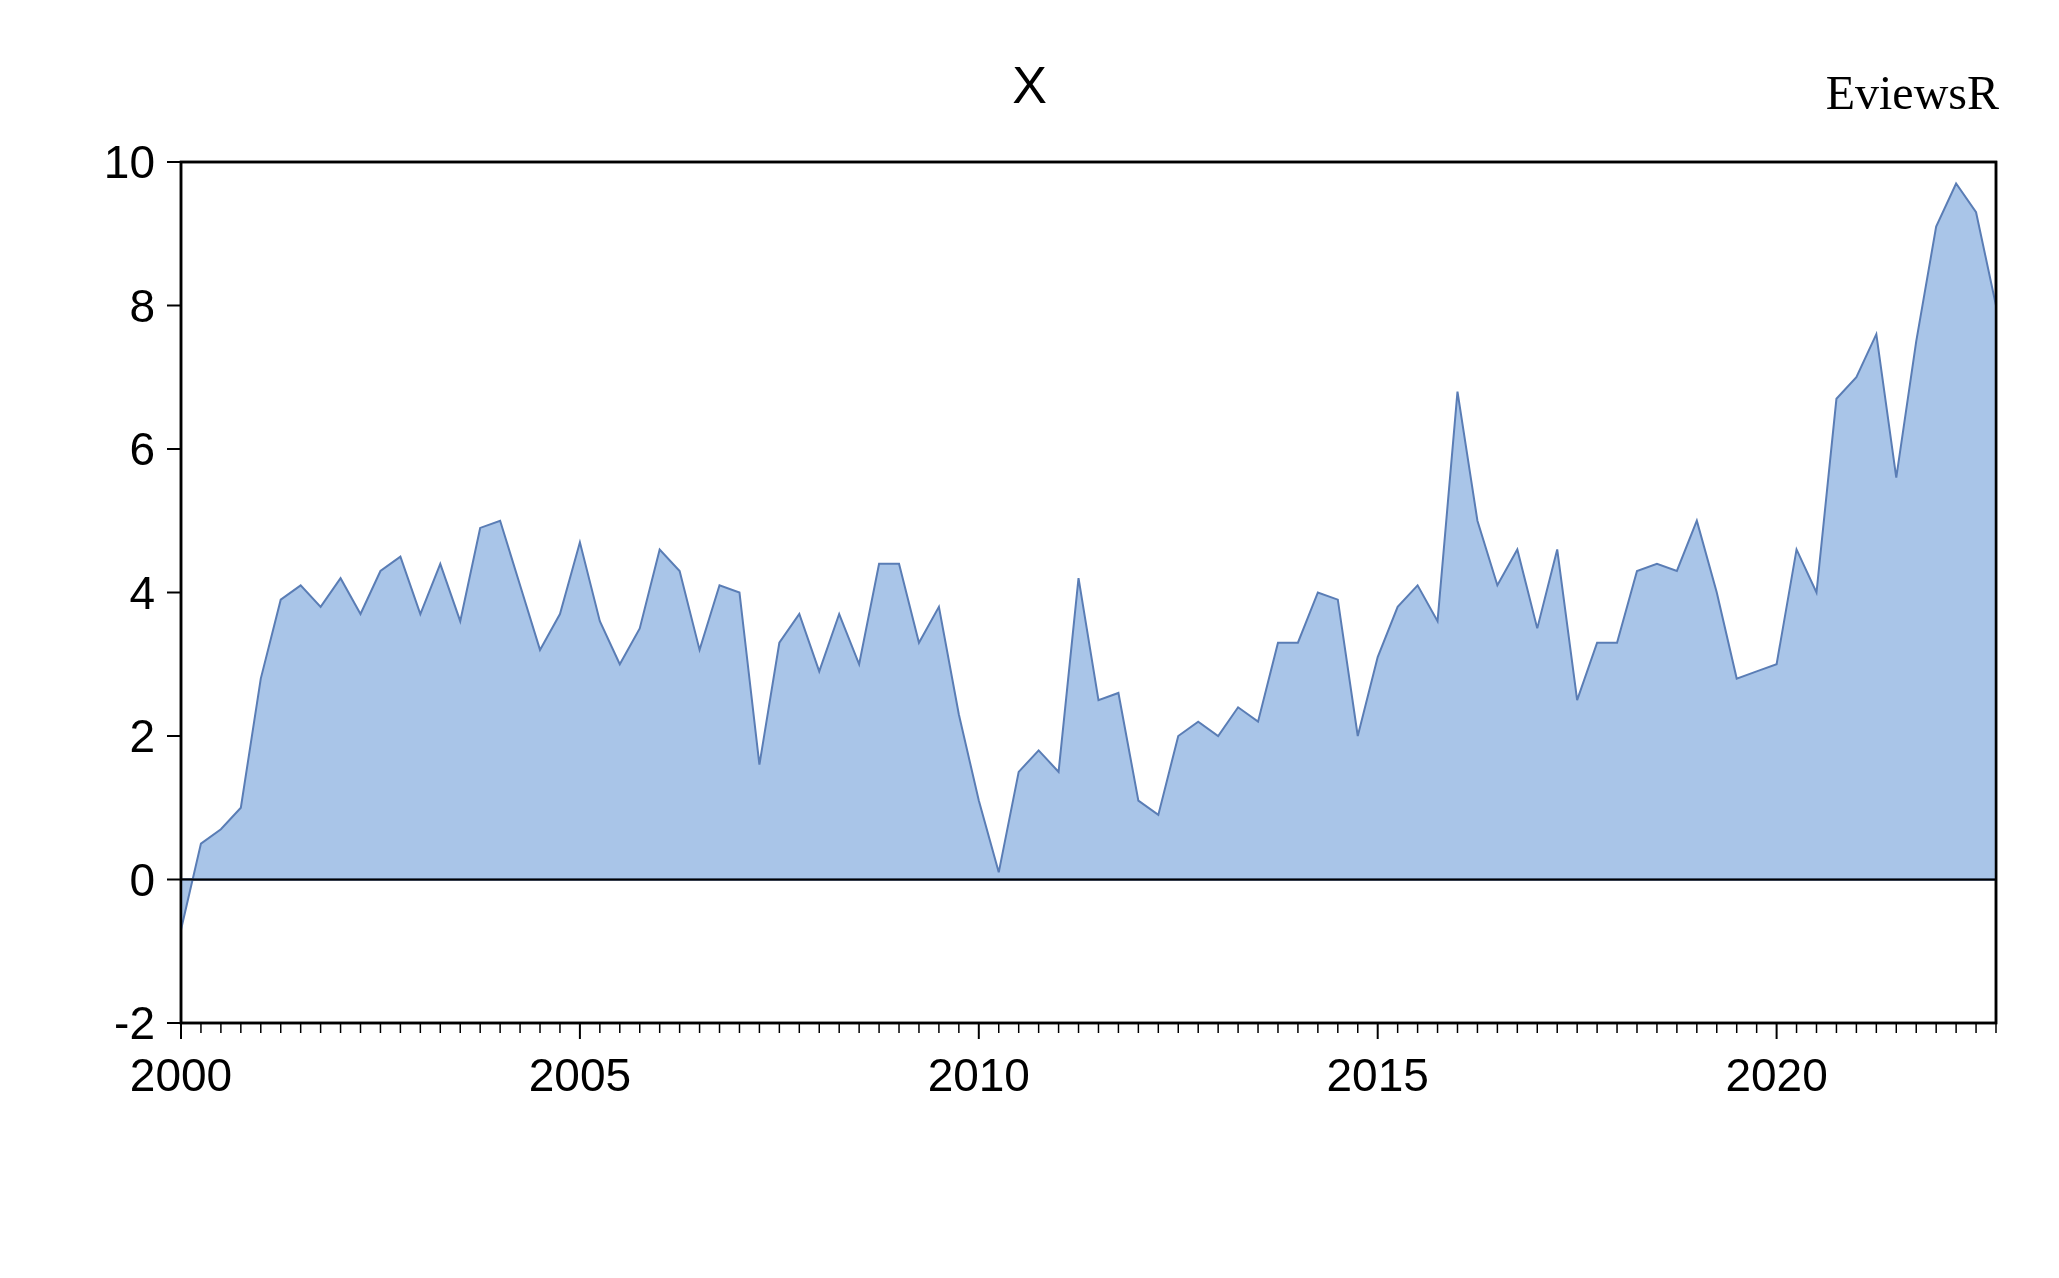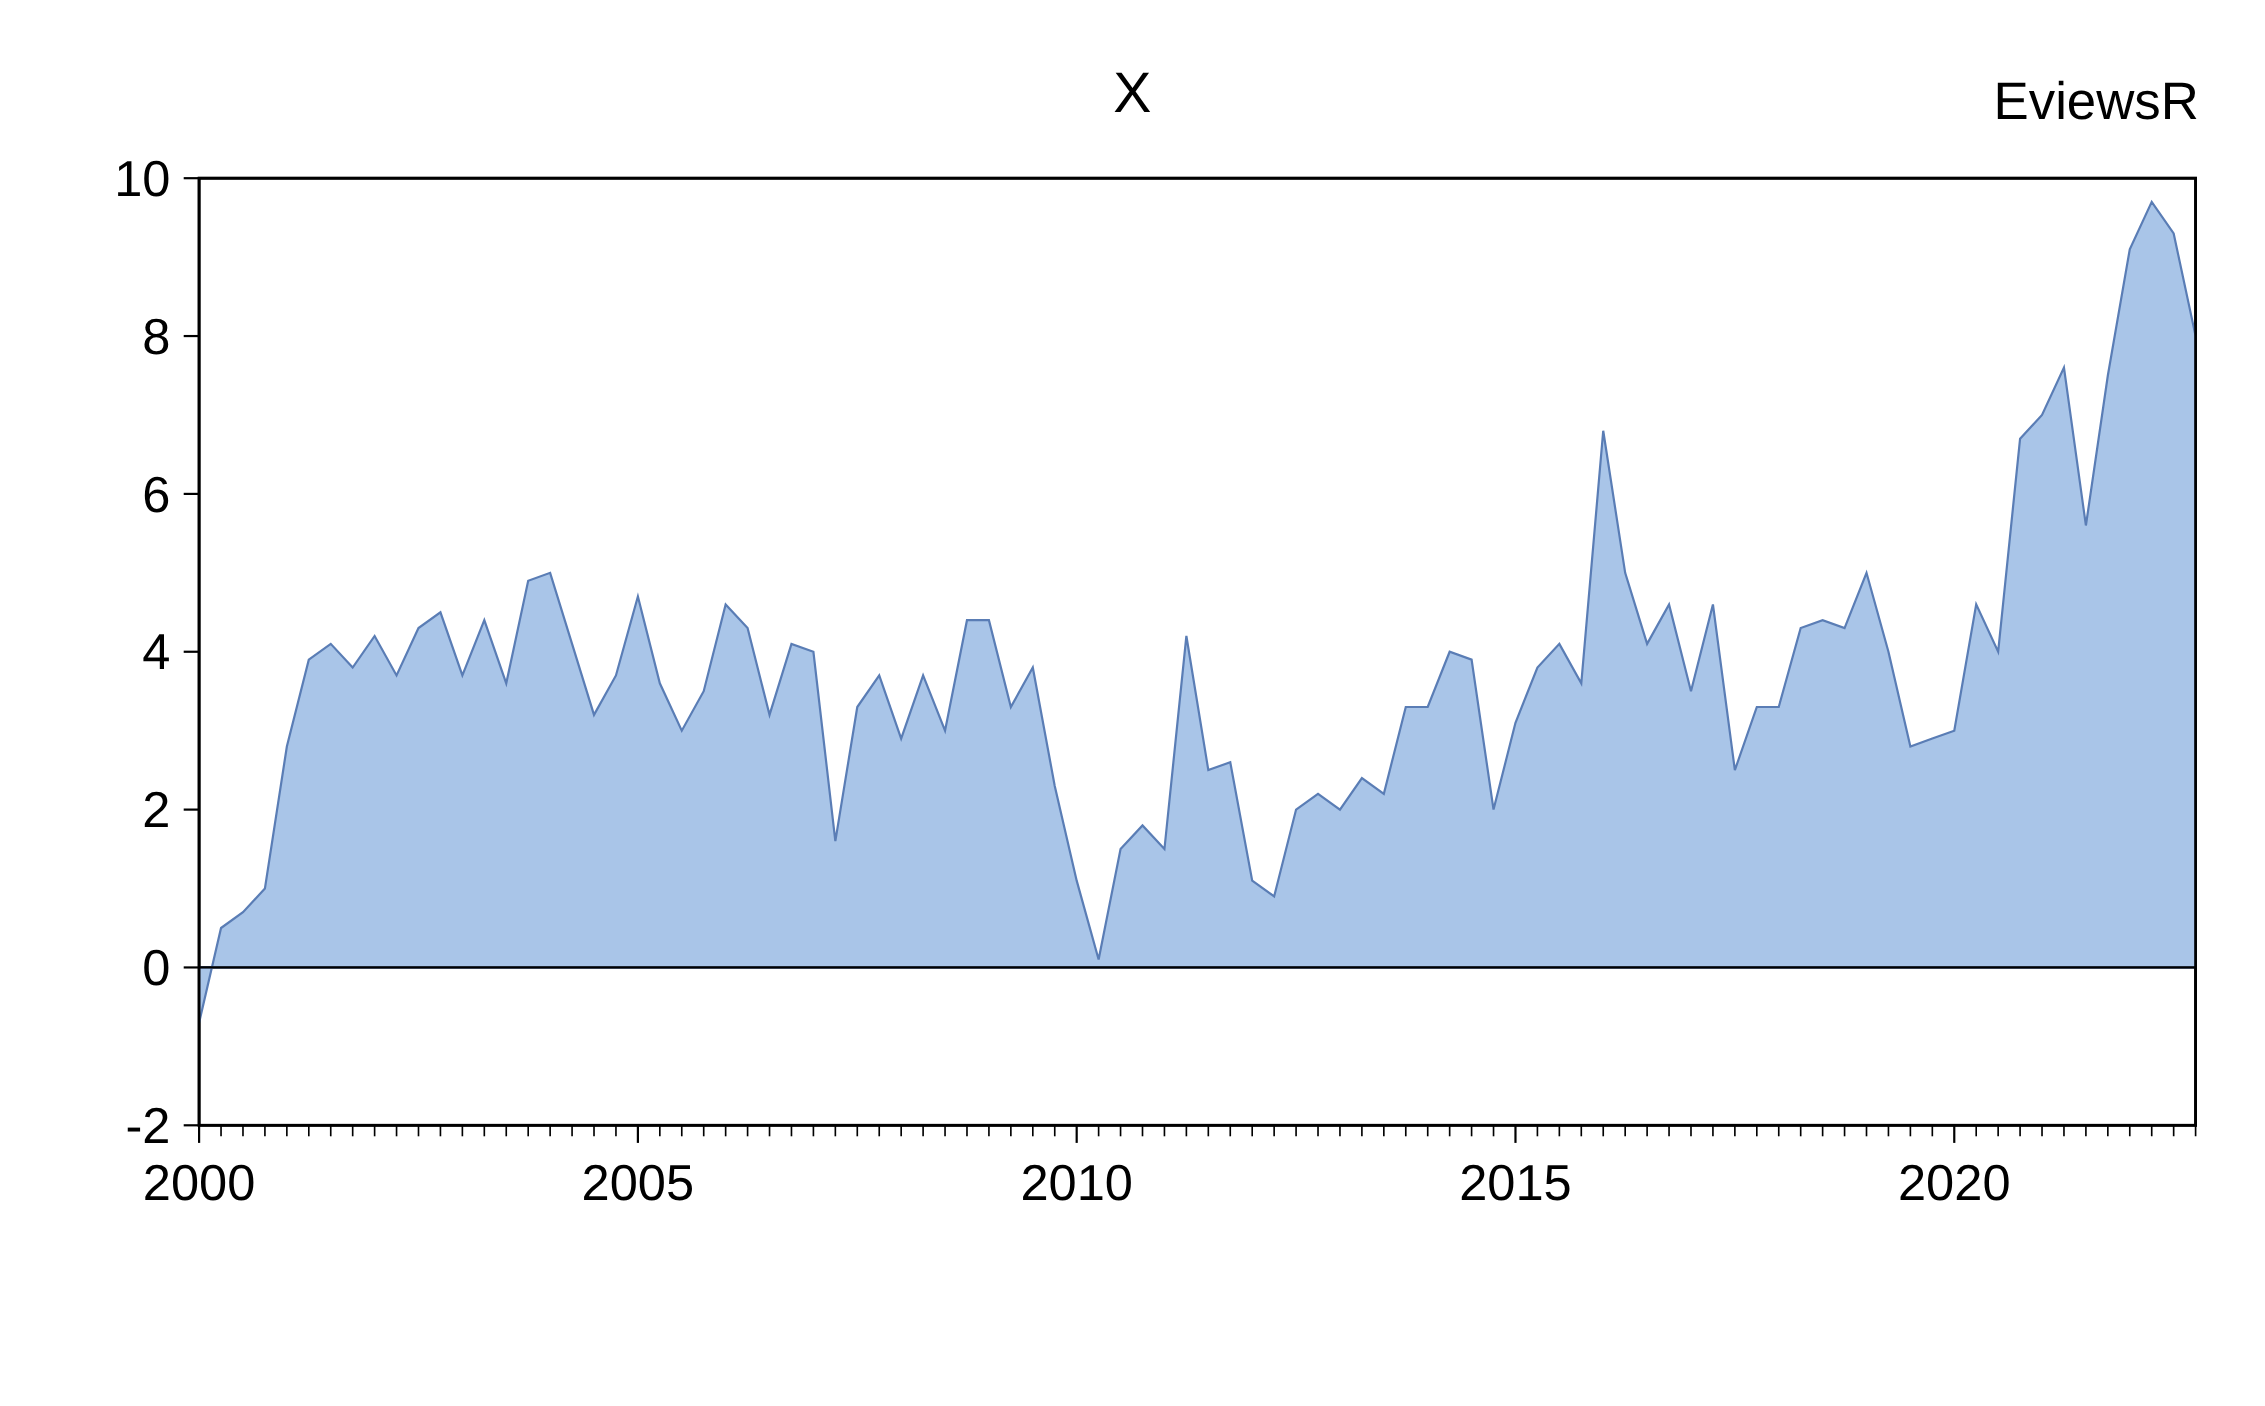--- a/index.html
+++ b/index.html
@@ -22,20 +22,21 @@
     width: 100%;
     text-align: center;
     font-size: 52px;
   }
   .watermark {
     position: absolute;
     top: 65px;
     right: 60px;
     font-size: 48px;
     color: #000;
+    font-family: Liberation Serif, serif;
   }
   svg {
     position: absolute;
     top: 0;
     left: 0;
   }
   .axis text {
     font-size: 46px;
     font-family: Arial, Helvetica, sans-serif;
     fill: #000;

